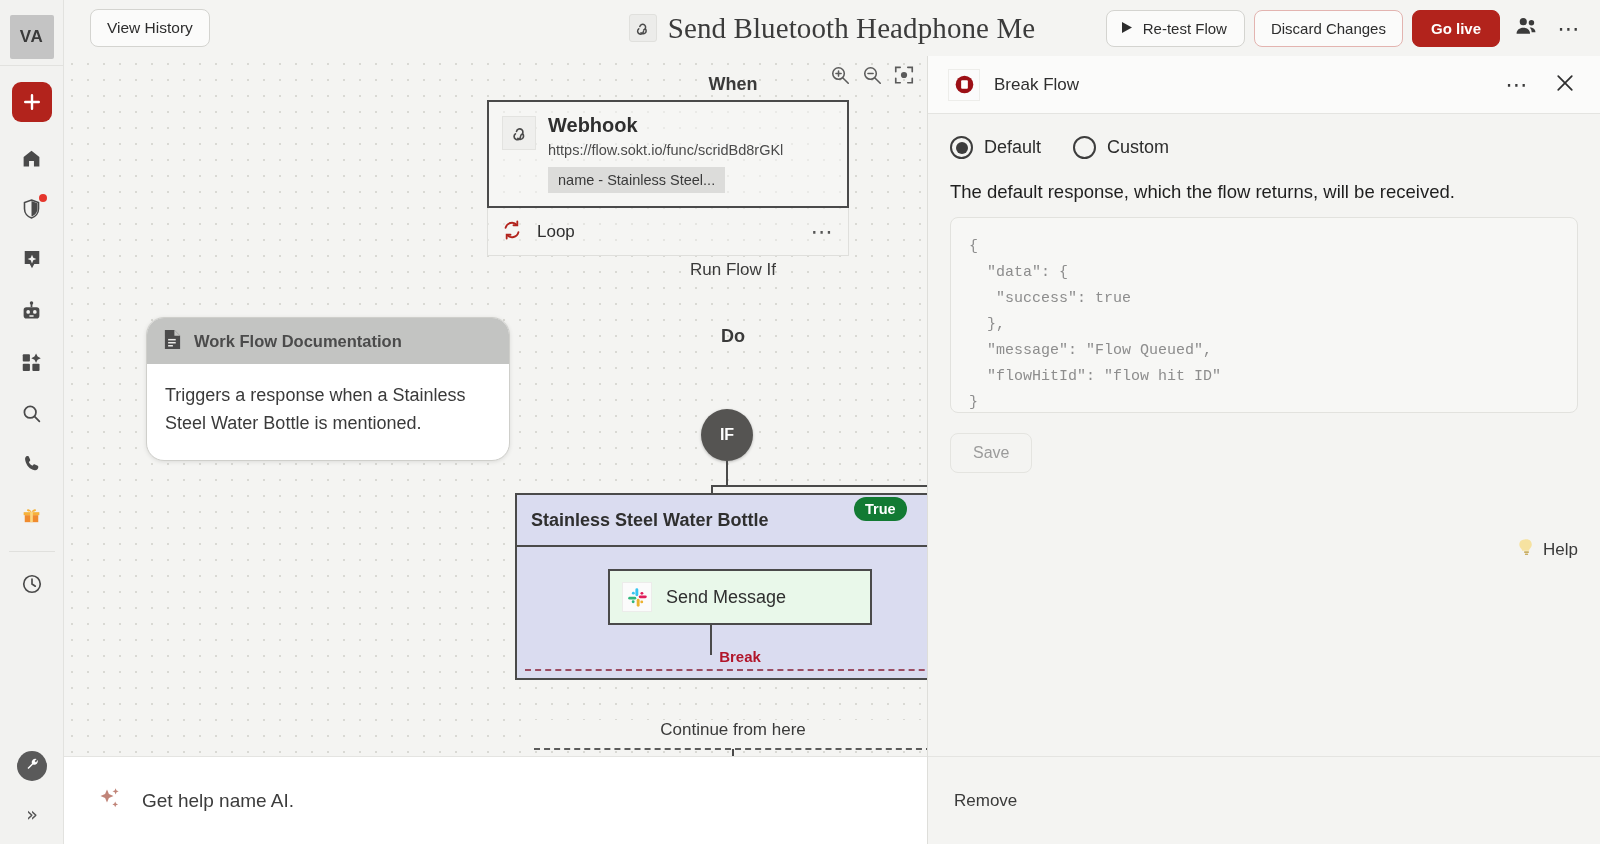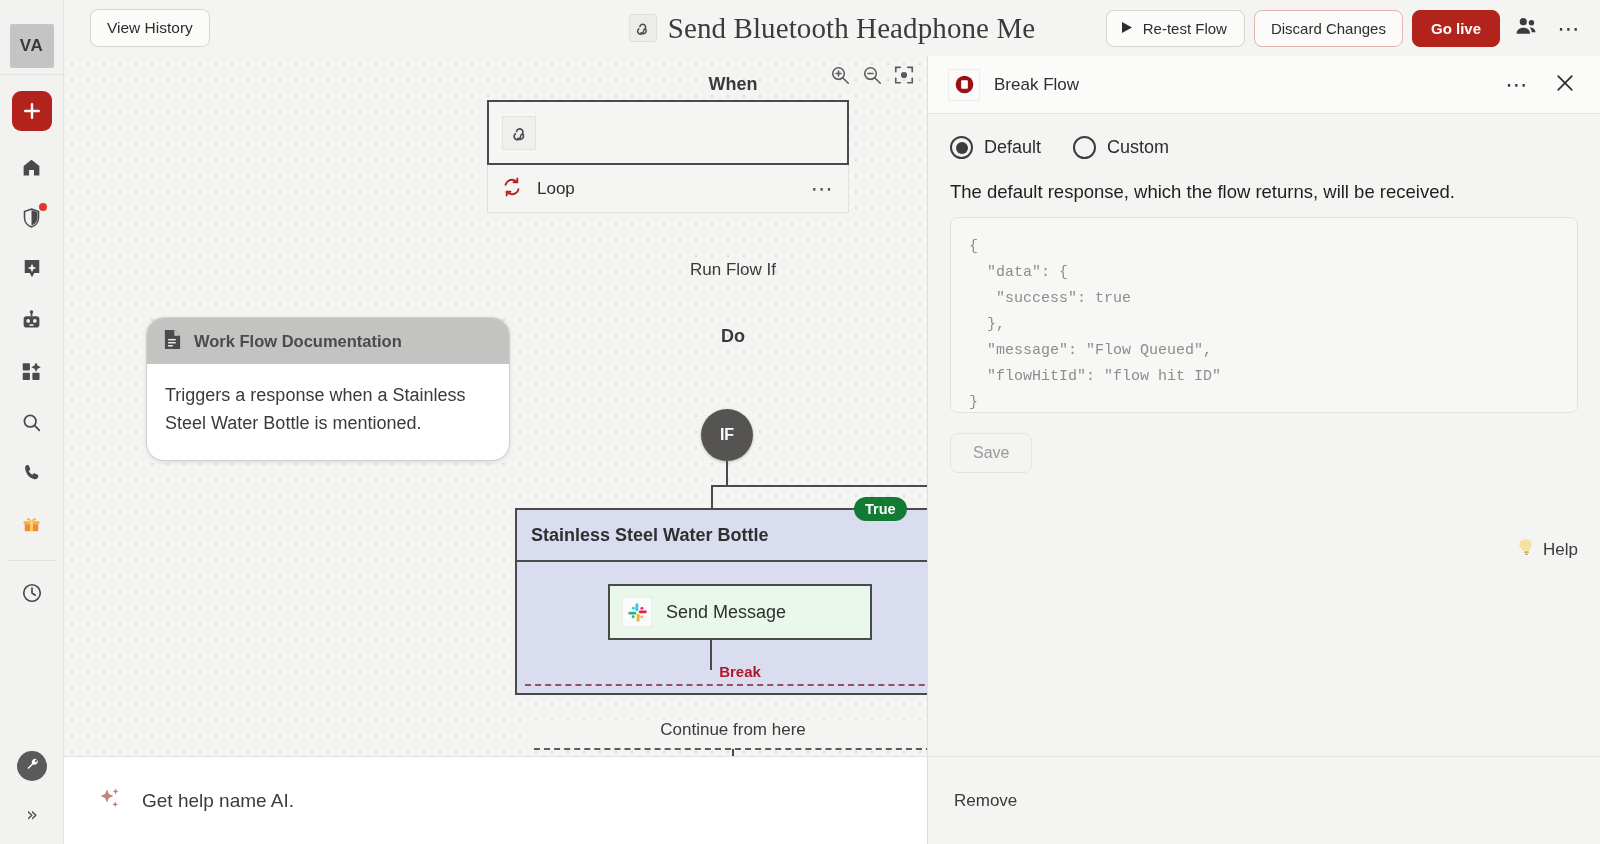--- a/index.html
+++ b/index.html
@@ -14,21 +14,21 @@
   
   .rail {
     width: 64px; height: 844px;
     background: #f2f2f0;
     border-right: 1px solid #e2e2df;
     display: flex; flex-direction: column; align-items: center;
     flex: 0 0 64px;
     position: relative;
   }
   .rail-brand {
-    width: 44px; height: 44px; margin-top: 24px;
+    width: 44px; height: 44px; margin-top: 15px;
     background: #c4c4c4; color: #3a3a3a;
     display: flex; align-items: center; justify-content: center;
     font-size: 17px; font-weight: 700; letter-spacing: .5px;
     border-radius: 2px;
   }
   .rail-sep { width: 64px; height: 1px; background: #e2e2df; margin-top: 6px;}
   .rail-add {
     width: 40px; height: 40px; margin-top: 16px;
     background: #b2231c; border-radius: 9px;
     display: flex; align-items: center; justify-content: center;
@@ -149,21 +149,21 @@
     box-shadow: 0 1px 3px rgba(0,0,0,.25);
   }
   
   .conn { position: absolute; background: #4a4a4a; }
   .cn-if-down  { left: 662px; top: 405px; width: 2px; height: 24px; }
   .cn-hbar     { left: 647px; top: 429px; width: 224px; height: 2px; }
   .cn-left-dn  { left: 647px; top: 429px; width: 2px; height: 24px; }
 
   
   .branch {
-    position: absolute; left: 451px; top: 452px; width: 450px;
+    position: absolute; left: 451px; top: 437px; width: 450px;
     border: 2px solid #4a4a4a; background: #dadcf0;
   }
   .branch-head {
     height: 52px; display: flex; align-items: center; padding: 0 14px;
     border-bottom: 2px solid #4a4a4a;
   }
   .branch-title { font-size: 18px; font-weight: 700; color: #2f2f2f; flex: 1; }
   .branch-body { padding: 22px 0 0; position: relative; height: 131px; }
   .send-node {
     width: 264px; margin: 0 auto; background: #e9f8ea; border: 2px solid #4a4a4a;
@@ -469,20 +469,25 @@
 
       <div class="when-group">
         <div class="webhook-card">
           <div class="wh-icon">
             <svg width="21" height="21" viewBox="0 0 24 24" fill="none" stroke="#4a4a4a" stroke-width="1.9" stroke-linecap="round">
                 <path d="M8.6 9.6a3.7 3.7 0 114.9 4.3"></path>
                 <path d="M13.2 15.6a3.7 3.7 0 11-5.9-3.2"></path>
                 <path d="M10.1 17.5a3.7 3.7 0 105.5-5.1"></path>
               </svg>
           </div>
+          <div style="min-width:0">
+            <div class="wh-title">Webhook</div>
+            <div class="wh-url">https://flow.sokt.io/func/scridBd8rGKl</div>
+            <div class="wh-chip">name - Stainless Steel...</div>
+          </div>
         </div>
         <div class="loop-row">
           <span>
             <svg width="22" height="22" viewBox="0 0 24 24" fill="none" stroke="#b2231c" stroke-width="2" stroke-linecap="round">
                 <path d="M5 9.6A7.2 7.2 0 0117.4 6.6"></path>
                 <path d="M19 14.4A7.2 7.2 0 016.6 17.4"></path>
                 <path d="M17.8 2.6v4.2h-4.2M6.2 21.4v-4.2h4.2"></path>
               </svg>
           </span>
           <span class="loop-label">Loop</span>

